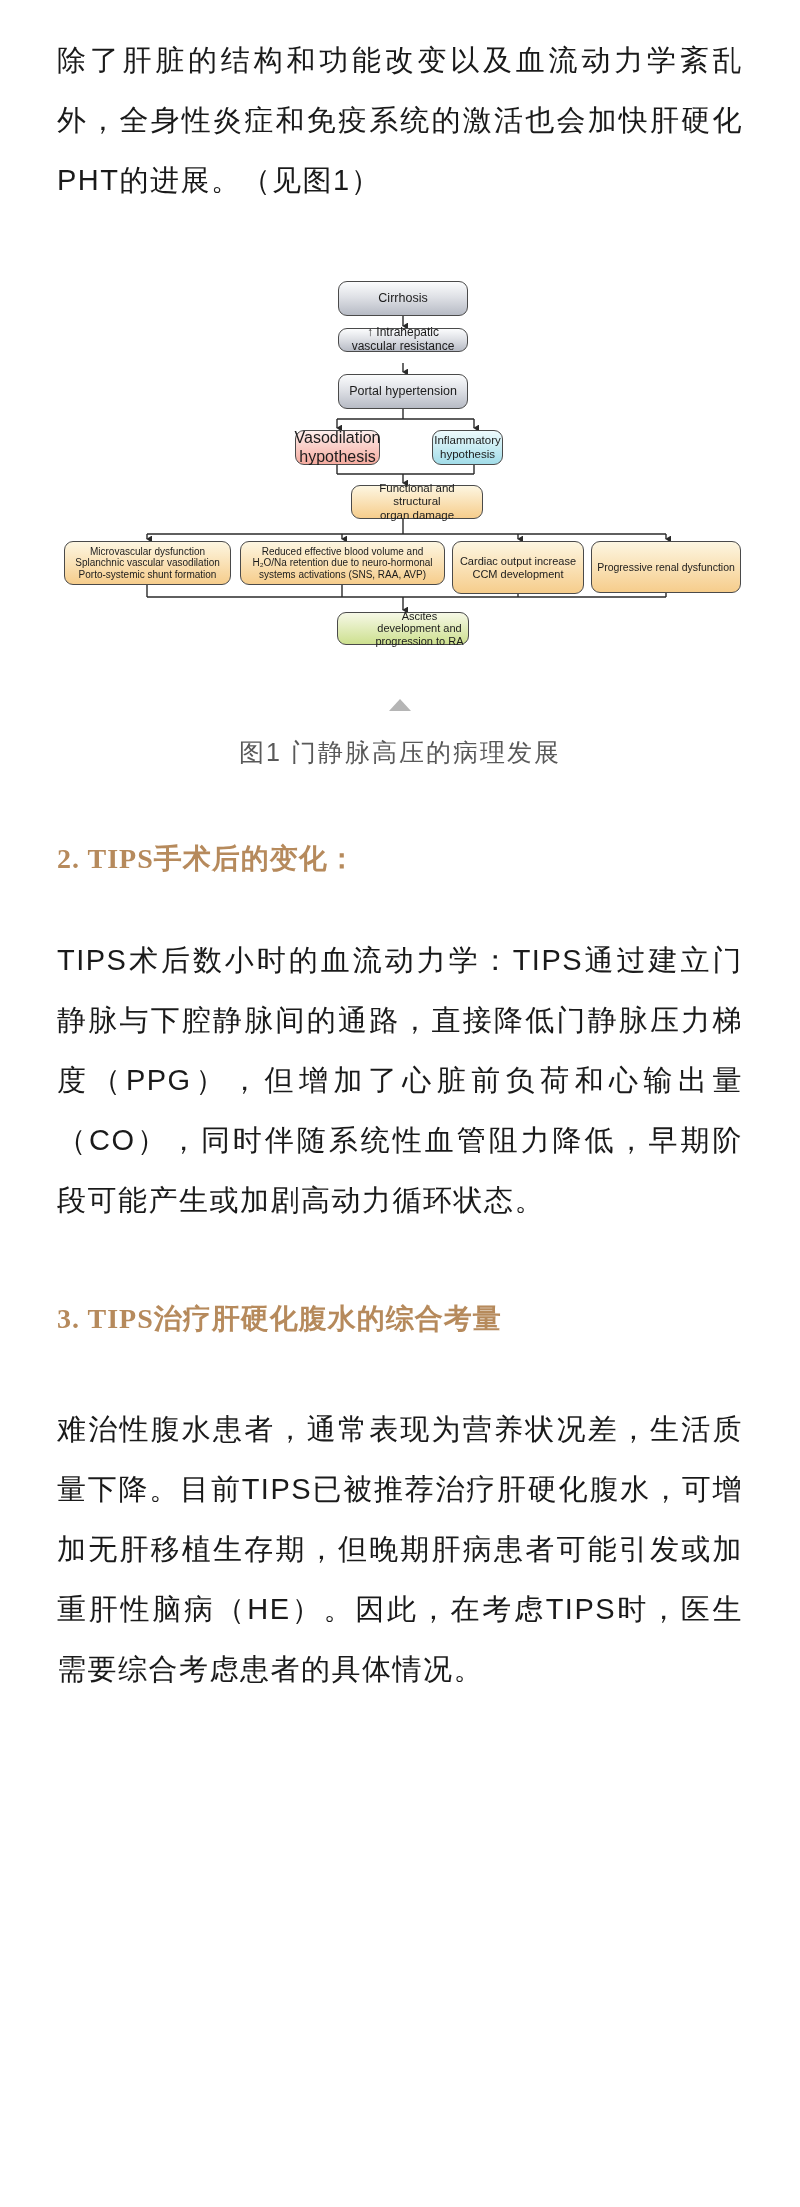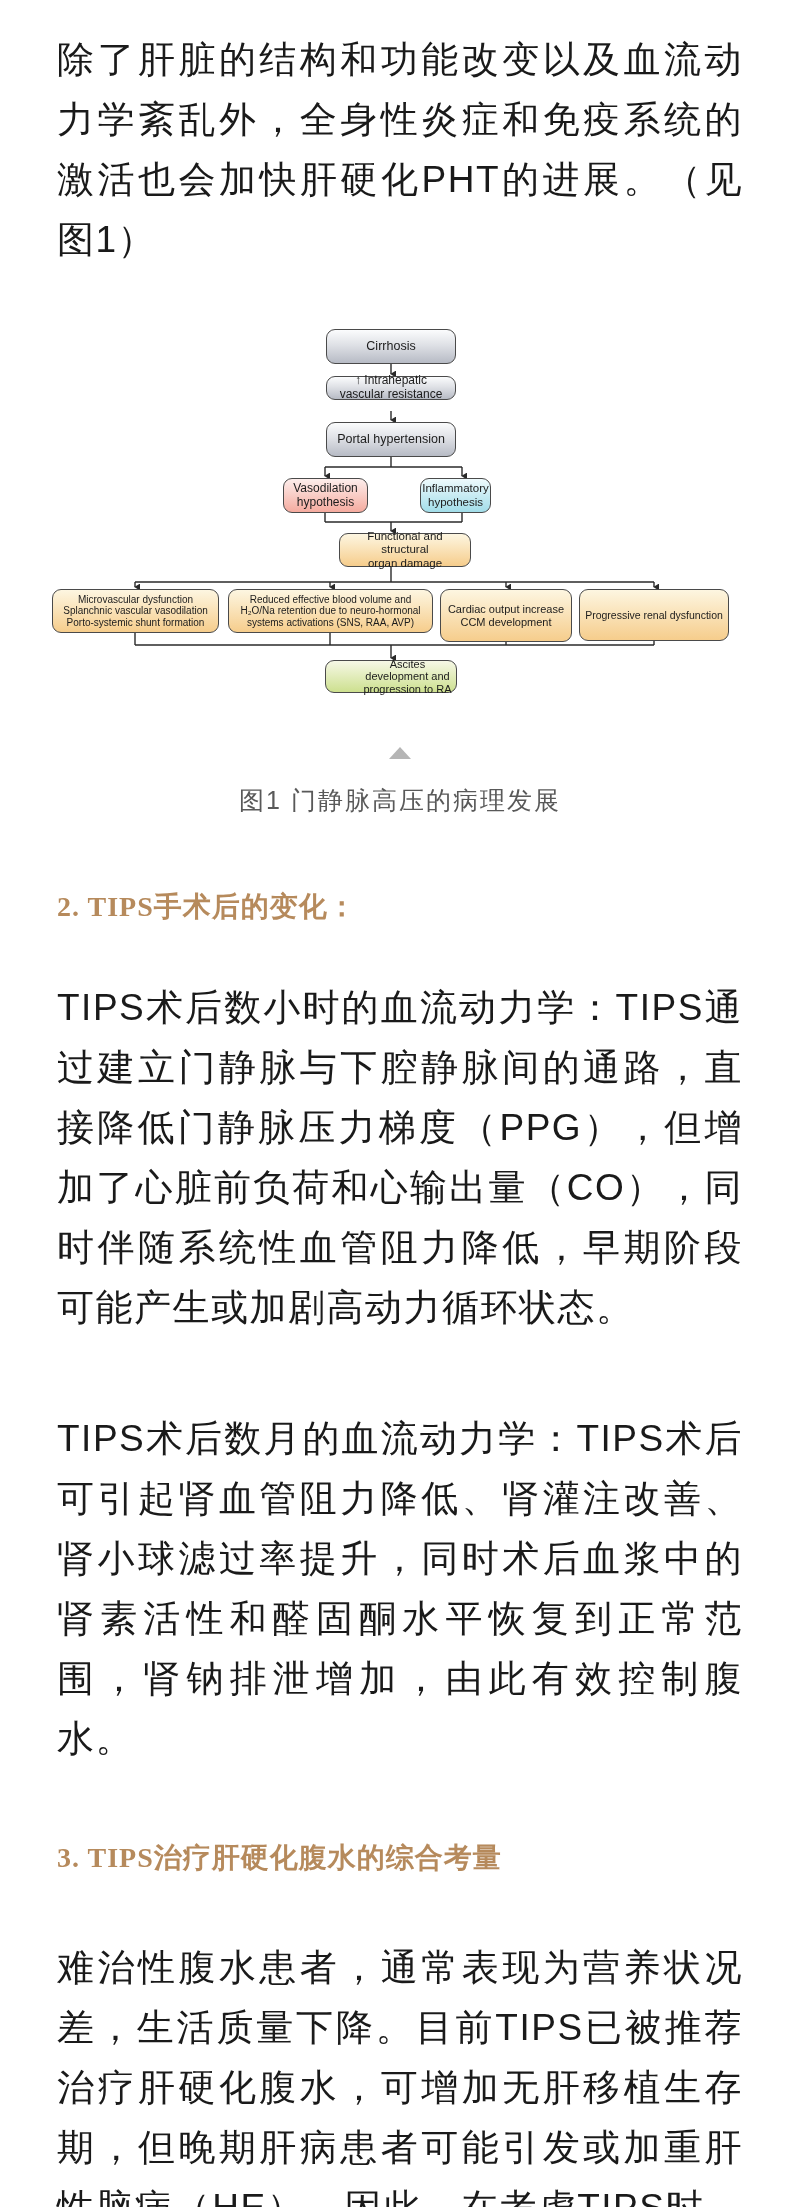--- a/index.html
+++ b/index.html
@@ -7,21 +7,21 @@
   body {
     width: 800px;
     min-height: 2207px;
     background: #ffffff;
     font-family: "Liberation Sans", "DejaVu Sans", sans-serif;
   }
   .article { padding: 30px 57px 0 57px; }
 
   .body-text {
     margin: 0;
-    font-size: 37px;
+    font-size: 29px;
     line-height: 60px;
     letter-spacing: 1.5px;
     color: #1a1a1a;
     text-align: justify;
   }
 
   
   .chart {
     position: relative;
     width: 800px;
@@ -48,21 +48,21 @@
   }
   .gray  { background: linear-gradient(180deg, #fbfcfd 0%, #dfe1e6 45%, #b7bbc5 100%); }
   .pink  { background: linear-gradient(180deg, #fdeeec 0%, #f5ab9f 100%); }
   .cyan  { background: linear-gradient(180deg, #eefafc 0%, #a2dde9 100%); }
   .tan   { background: linear-gradient(180deg, #fdf6e1 0%, #f6cd8c 100%); }
   .green { background: linear-gradient(180deg, #f6f8e6 0%, #cde08f 100%); padding-left: 36px; }
 
   .n-cirrhosis    { left: 326px; top:  59px; width: 130px; height: 35px; font-size: 12.5px; }
   .n-intrahepatic { left: 326px; top: 106px; width: 130px; height: 24px; }
   .n-portal       { left: 326px; top: 152px; width: 130px; height: 35px; font-size: 12.5px; }
-  .n-vasodilation { left: 283px; top: 208px; width:  85px; height: 35px; font-size: 12px; }
+  .n-vasodilation { left: 283px; top: 208px; width:  85px; height: 35px; font-size: 16px; }
   .n-inflammatory { left: 420px; top: 208px; width:  71px; height: 35px; font-size: 11.5px; }
   .n-organ        { left: 339px; top: 263px; width: 132px; height: 34px; font-size: 11.5px; }
   .n-micro        { left:  52px; top: 319px; width: 167px; height: 44px; font-size: 10px; }
   .n-reduced      { left: 228px; top: 319px; width: 205px; height: 44px; font-size: 10px; }
   .n-cardiac      { left: 440px; top: 319px; width: 132px; height: 53px; font-size: 11px; }
   .n-renal        { left: 579px; top: 319px; width: 150px; height: 52px; font-size: 10.5px; }
   .n-ascites      { left: 325px; top: 390px; width: 132px; height: 33px; font-size: 11px; }
 
   .collapse-tri {
     width: 0; height: 0;
@@ -94,21 +94,21 @@
   .sec-2 p + p { margin-top: 71px; }
   .sec-3 p { margin: 55px 0 30px 0; }
 </style>
 </head>
 <body>
 
 <div class="article">
 
   <p class="body-text">除了肝脏的结构和功能改变以及血流动力学紊乱外，全身性炎症和免疫系统的激活也会加快肝硬化PHT的进展。（见图1）</p>
 
-  <figure style="margin:0">
+  <figure style="margin:12px">
     <div class="chart">
       <svg class="connectors" viewBox="0 0 800 440" xmlns="http://www.w3.org/2000/svg">
         <defs>
           <marker id="arw" markerWidth="9" markerHeight="9" refX="3.5" refY="5.2" orient="auto-start-reverse" markerUnits="userSpaceOnUse">
             <path d="M0,0 L7,0 L3.5,6 Z" fill="#2a2a2a"></path>
           </marker>
         </defs>
         <g stroke="#2a2a2a" stroke-width="1.4" fill="none">
           <line x1="391" y1="94" x2="391" y2="104" marker-end="url(#arw)"></line>
           <line x1="391" y1="141" x2="391" y2="150" marker-end="url(#arw)"></line>
@@ -159,21 +159,20 @@
     </div>
 
     <div class="collapse-tri"></div>
 
     <figcaption class="caption">图1 门静脉高压的病理发展</figcaption>
   </figure>
 
   <section class="sec-2">
     <h2 class="sec-heading">2. TIPS手术后的变化：</h2>
     <p class="body-text">TIPS术后数小时的血流动力学：TIPS通过建立门静脉与下腔静脉间的通路，直接降低门静脉压力梯度（PPG），但增加了心脏前负荷和心输出量（CO），同时伴随系统性血管阻力降低，早期阶段可能产生或加剧高动力循环状态。</p>
-    <p class="body-text">TIPS术后数月的血流动力学：TIPS术后可引起肾血管阻力降低、肾灌注改善、肾小球滤过率提升，同时术后血浆中的肾素活性和醛固酮水平恢复到正常范围，肾钠排泄增加，由此有效控制腹水。</p>
   </section>
 
   <section class="sec-3">
     <h2 class="sec-heading">3. TIPS治疗肝硬化腹水的综合考量</h2>
     <p class="body-text">难治性腹水患者，通常表现为营养状况差，生活质量下降。目前TIPS已被推荐治疗肝硬化腹水，可增加无肝移植生存期，但晚期肝病患者可能引发或加重肝性脑病（HE）。因此，在考虑TIPS时，医生需要综合考虑患者的具体情况。</p>
   </section>
 
 </div>
 
 </body></html>

